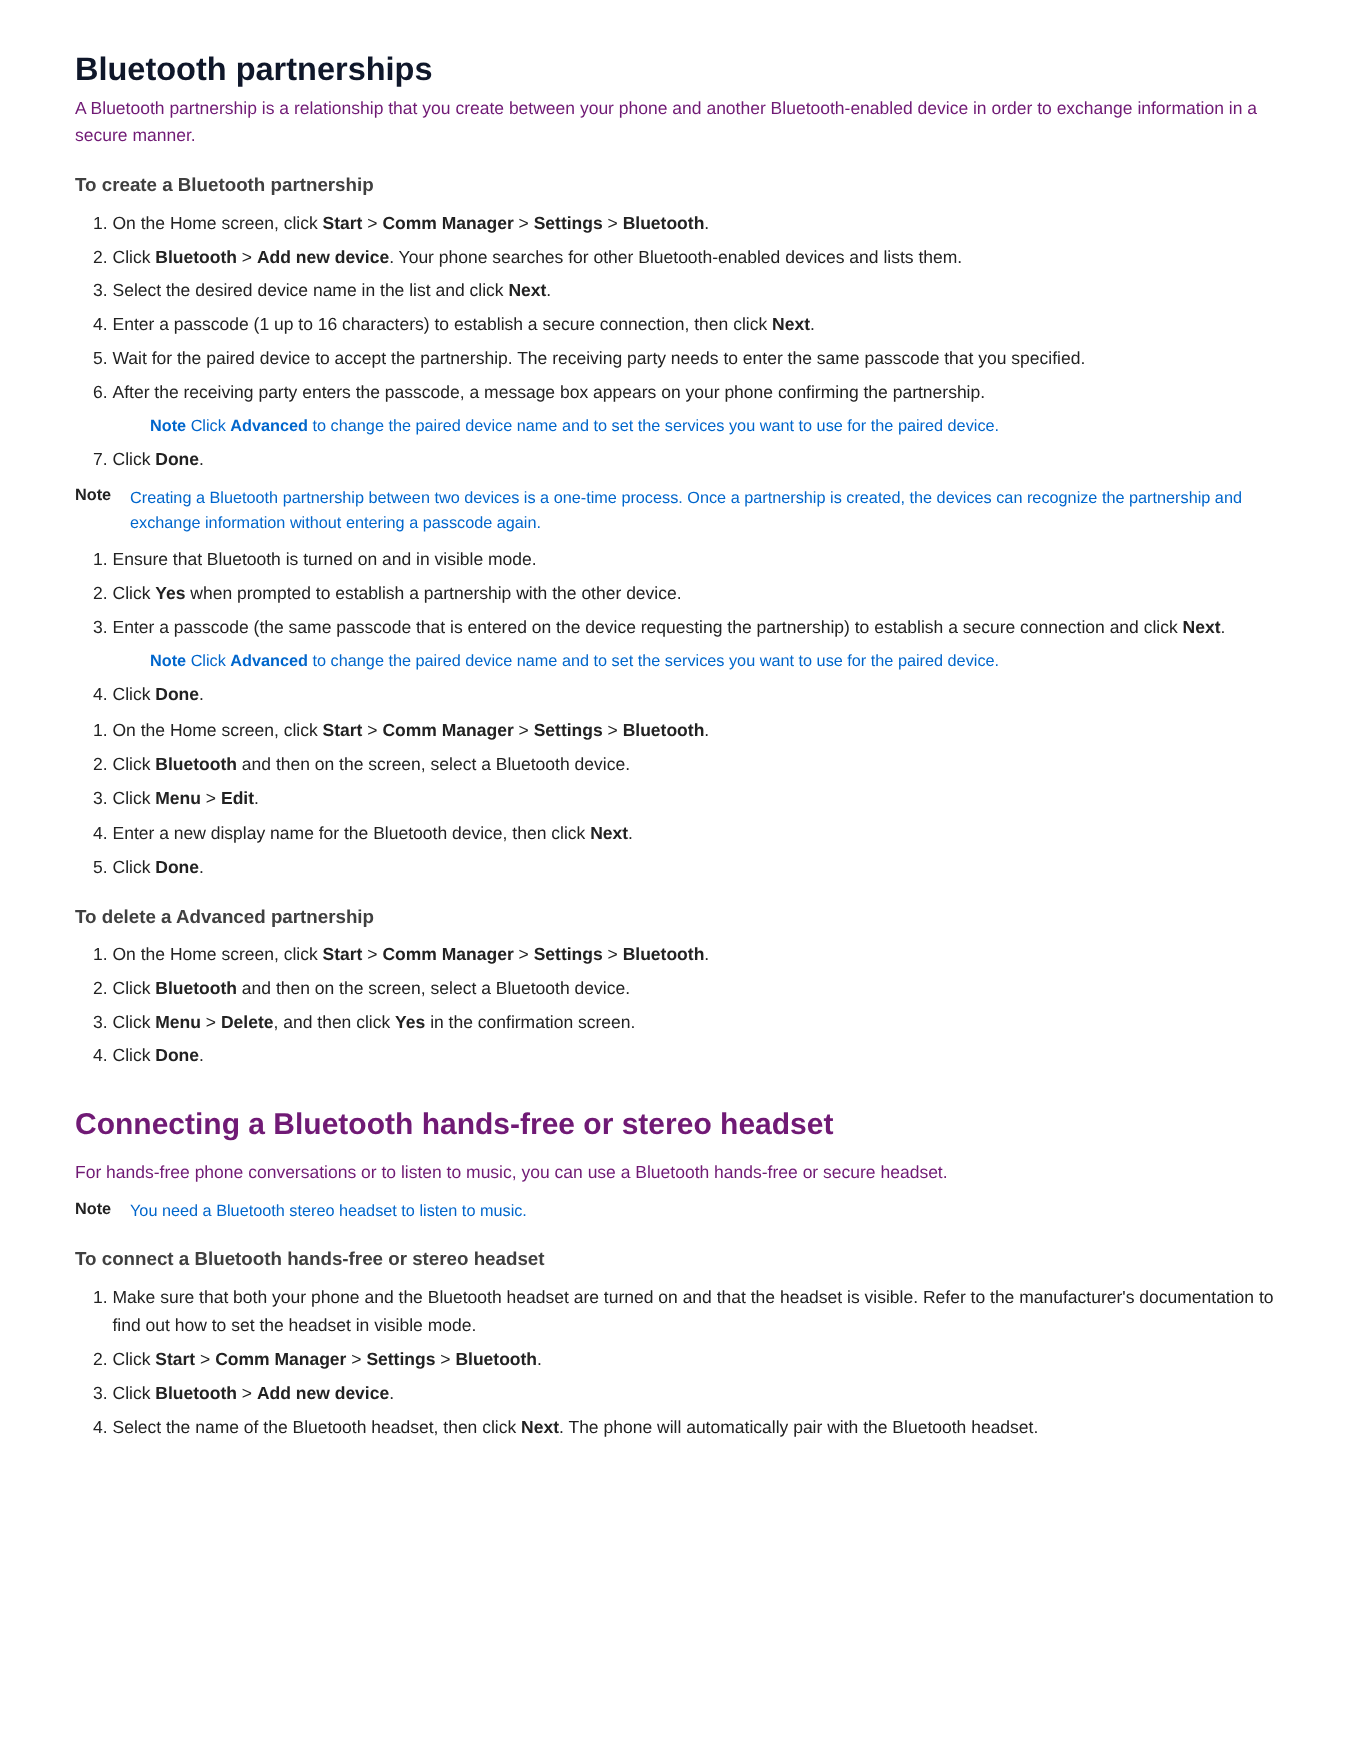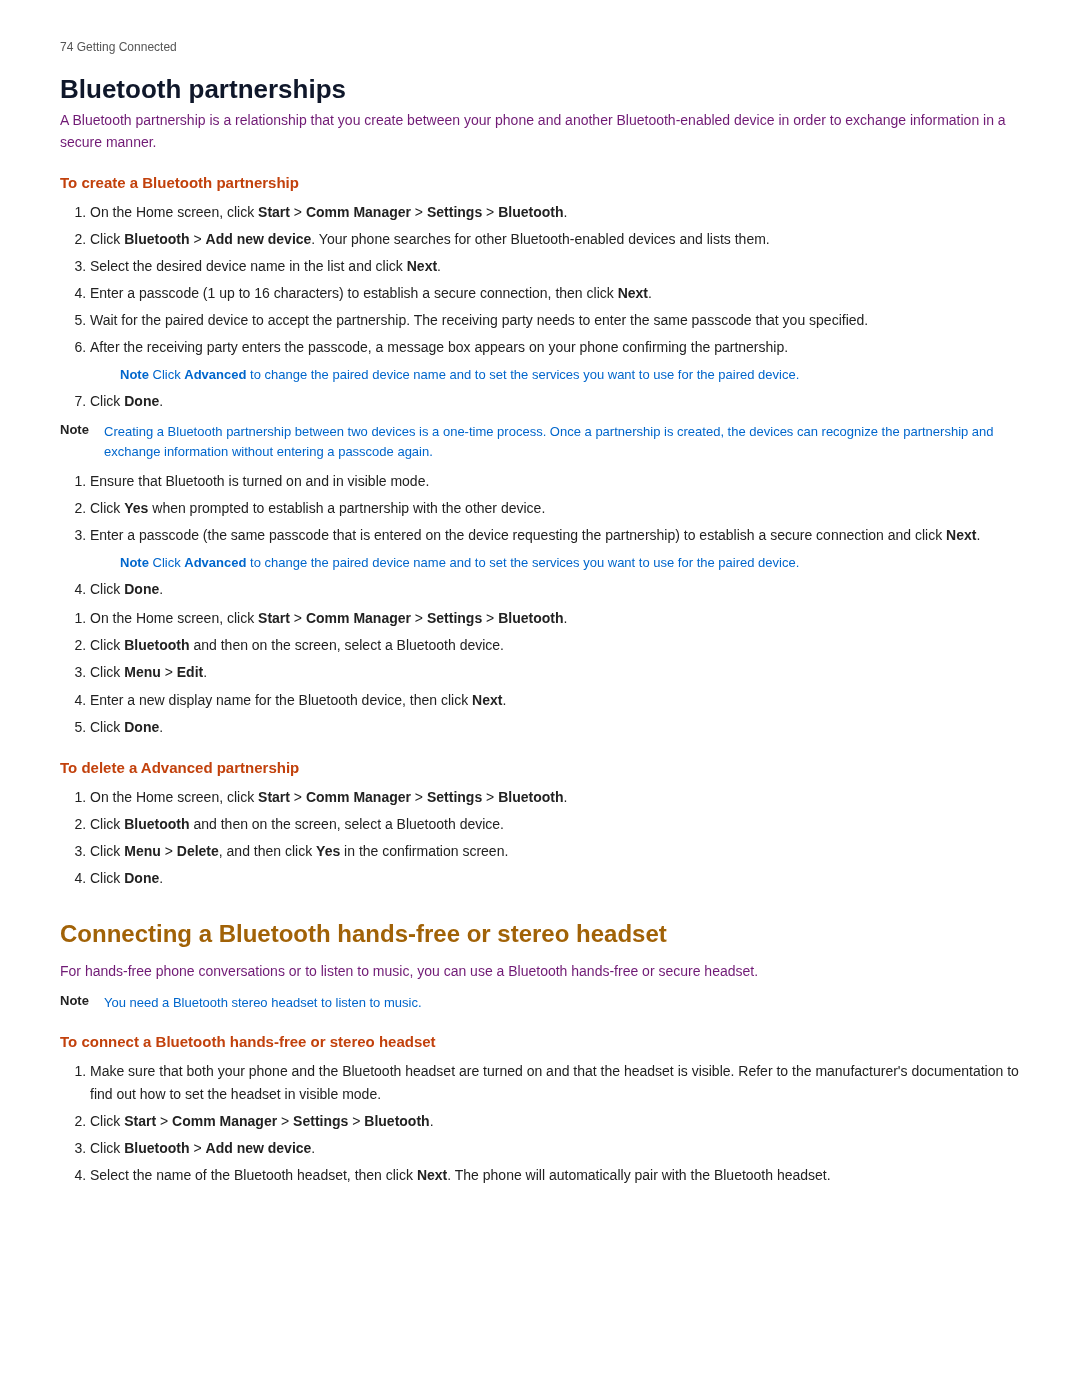--- a/index.html
+++ b/index.html
@@ -26,21 +26,21 @@
     h1.section-title {
       font-size: 26px;
       font-weight: bold;
       color: #0f172a;
       margin-bottom: 4px;
       border-bottom: none;
     }
     h2.sub-title {
       font-size: 15px;
       font-weight: bold;
-      color: #c2410c;
+      color: #404040;
       margin-top: 20px;
       margin-bottom: 10px;
     }
     p.intro {
       font-size: 14px;
       line-height: 1.6;
       margin-bottom: 10px;
       color: #701a75;
     }
     ol {
@@ -85,31 +85,30 @@
       margin-left: 30px;
       margin-top: 4px;
       margin-bottom: 4px;
     }
     .section-gap {
       margin-top: 28px;
     }
     h1.section-title-lg {
       font-size: 24px;
       font-weight: bold;
-      color: #a16207;
+      color: #701a75;
       margin-bottom: 12px;
       margin-top: 30px;
     }
   </style>
 </head>
 <body>
 
 <div class="page">
 
-  <div class="page-number">74  Getting Connected</div>
 
   <h1 class="section-title">Bluetooth partnerships</h1>
 
   <p class="intro">A Bluetooth partnership is a relationship that you create between your phone and another Bluetooth-enabled device in order to exchange information in a secure manner.</p>
 
   <h2 class="sub-title">To create a Bluetooth partnership</h2>
   <ol>
     <li>On the Home screen, click <b>Start</b> &gt; <b>Comm Manager</b> &gt; <b>Settings</b> &gt; <b>Bluetooth</b>.</li>
     <li>Click <b>Bluetooth</b> &gt; <b>Add new device</b>. Your phone searches for other Bluetooth-enabled devices and lists them.</li>
     <li>Select the desired device name in the list and click <b>Next</b>.</li>

